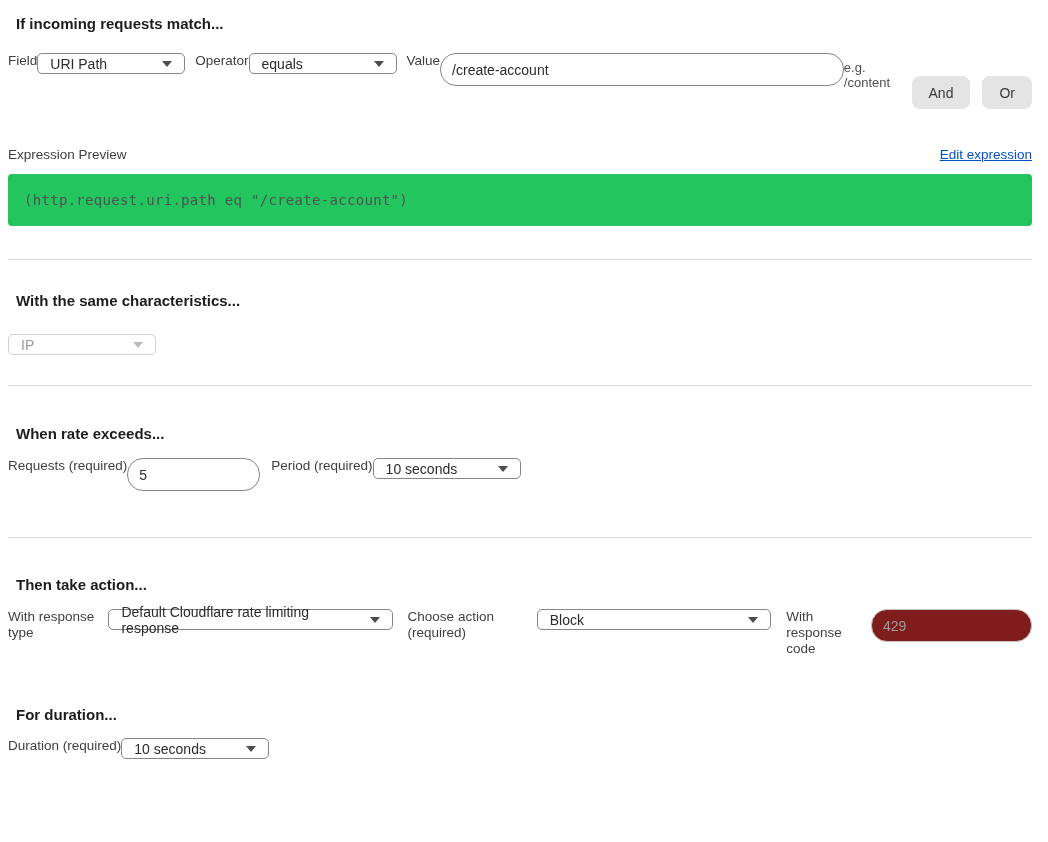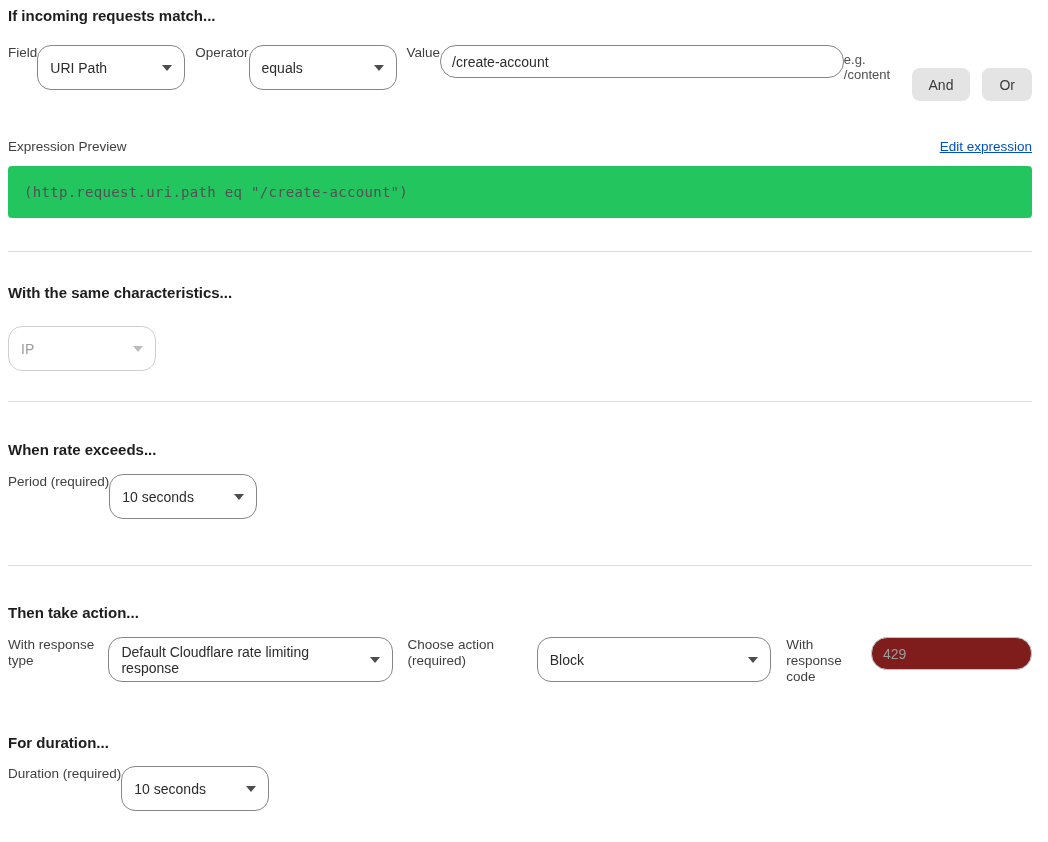--- a/index.html
+++ b/index.html
@@ -8,39 +8,39 @@
     width: 1048px;
     font-family: "Liberation Sans", "DejaVu Sans", sans-serif;
     color: #303030;
   }
   .page { padding: 7px 16px 7px 8px; width: 1048px; }
 
   .section-heading {
     font-size: 15px;
     font-weight: 700;
     color: #1d1d1d;
-    margin: 0;
+    margin: 8px;
     line-height: 17px;
   }
 
   .field-label {
     font-size: 13.5px;
     color: #3f3f3f;
     line-height: 16px;
     display: block;
   }
 
   .fields-row { display: flex; align-items: flex-start; }
   .field-group { display: flex; flex-direction: row; }
   .field-group .field-label { margin-bottom: 7px; }
 
   .control {
-    height: 45px;
+    height: 21px;
     border: 1px solid #868686;
-    border-radius: 14px;
+    border-radius: 5px;
     background: #ffffff;
     display: flex;
     align-items: center;
     justify-content: space-between;
     padding: 0 12px;
     font-size: 14px;
     color: #2c2c2c;
     cursor: pointer;
   }
   .control.disabled {
@@ -204,20 +204,24 @@
       <span class="chevron"></span>
     </div>
   </section>
 
   <hr class="divider" id="div-2">
 
   <section id="sec-rate">
     <h2 class="section-heading">When rate exceeds...</h2>
     <div class="fields-row gap-11">
       <div class="field-group">
+        <span class="field-label">Requests (required)</span>
+        <input class="text-input w-133" style="width: 133px;" type="text" value="5">
+      </div>
+      <div class="field-group">
         <span class="field-label">Period (required)</span>
         <div class="control w-148">
           <span>10 seconds</span>
           <span class="chevron"></span>
         </div>
       </div>
     </div>
   </section>
 
   <hr class="divider" id="div-3">

